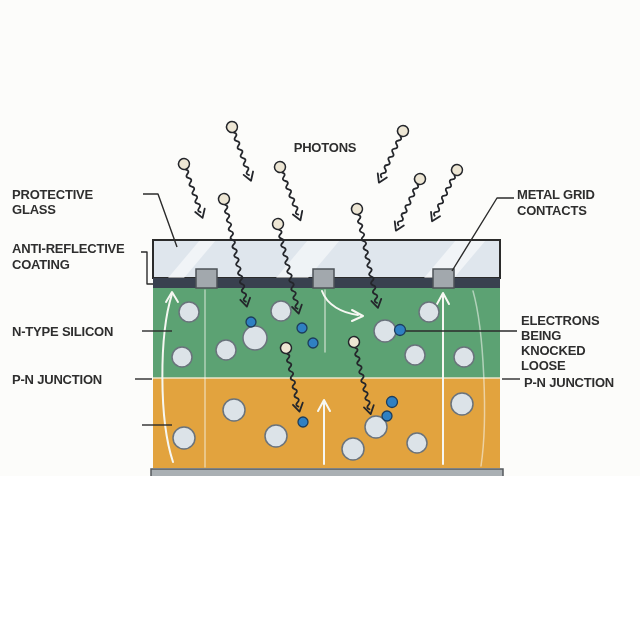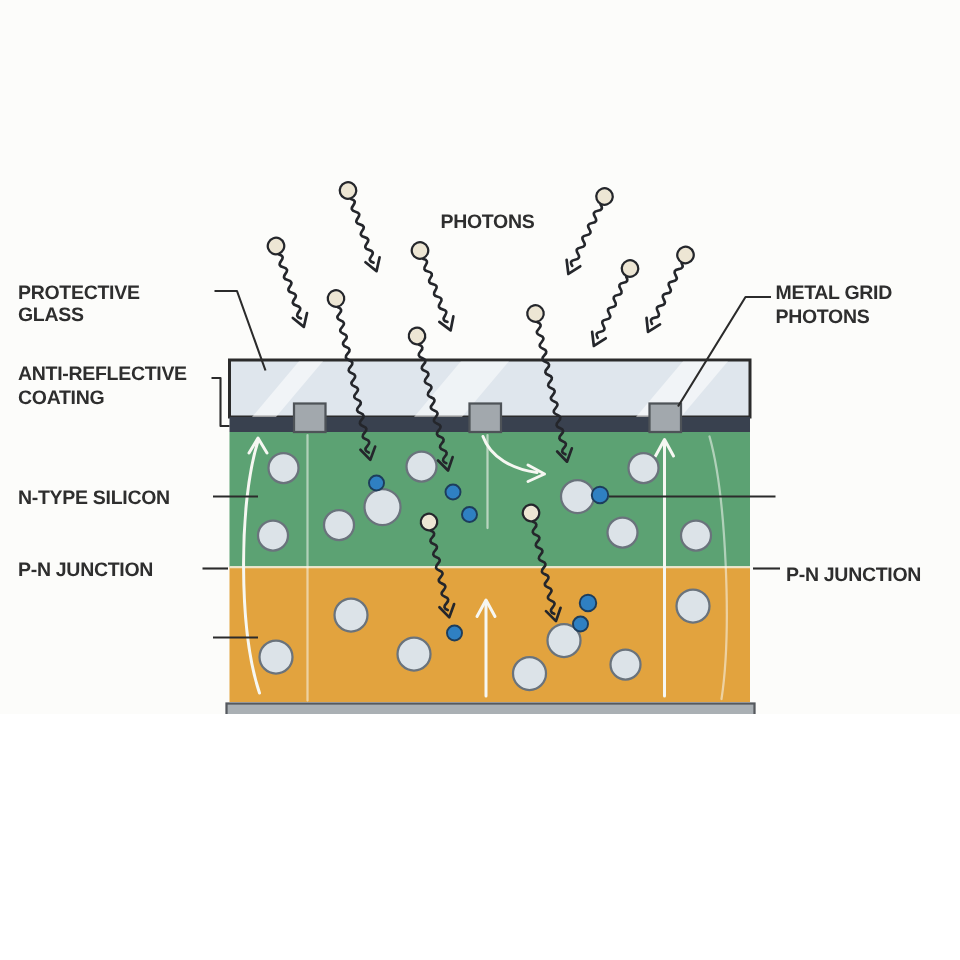--- a/index.html
+++ b/index.html
@@ -171,16 +171,17 @@
       <path d="M406,331 H517"></path>
       <path d="M502,379 H520"></path>
     </g>
   </svg>
 
   <div class="lbl center" style="left:283px;top:140px;width:84px">PHOTONS</div>
   <div class="lbl right" style="left:12px;top:187px;width:128px">PROTECTIVE GLASS</div>
   <div class="lbl right lh16" style="left:12px;top:241px;width:128px">ANTI-REFLECTIVE COATING</div>
   <div class="lbl right" style="left:12px;top:324px;width:126px">N-TYPE SILICON</div>
   <div class="lbl right" style="left:12px;top:372px;width:118px">P-N JUNCTION</div>
-  <div class="lbl lh16" style="left:517px;top:187px;width:82px">METAL GRID PHOTONS</div>
+  <div class="lbl lh16" style="left:517px;top:187px;width:82px">METAL GRID CONTACTS</div>
+  <div class="lbl" style="left:521px;top:313px;width:106px">ELECTRONS BEING KNOCKED LOOSE</div>
   <div class="lbl" style="left:524px;top:375px;width:110px">P-N JUNCTION</div>
 
 </div>
 
 </body></html>

